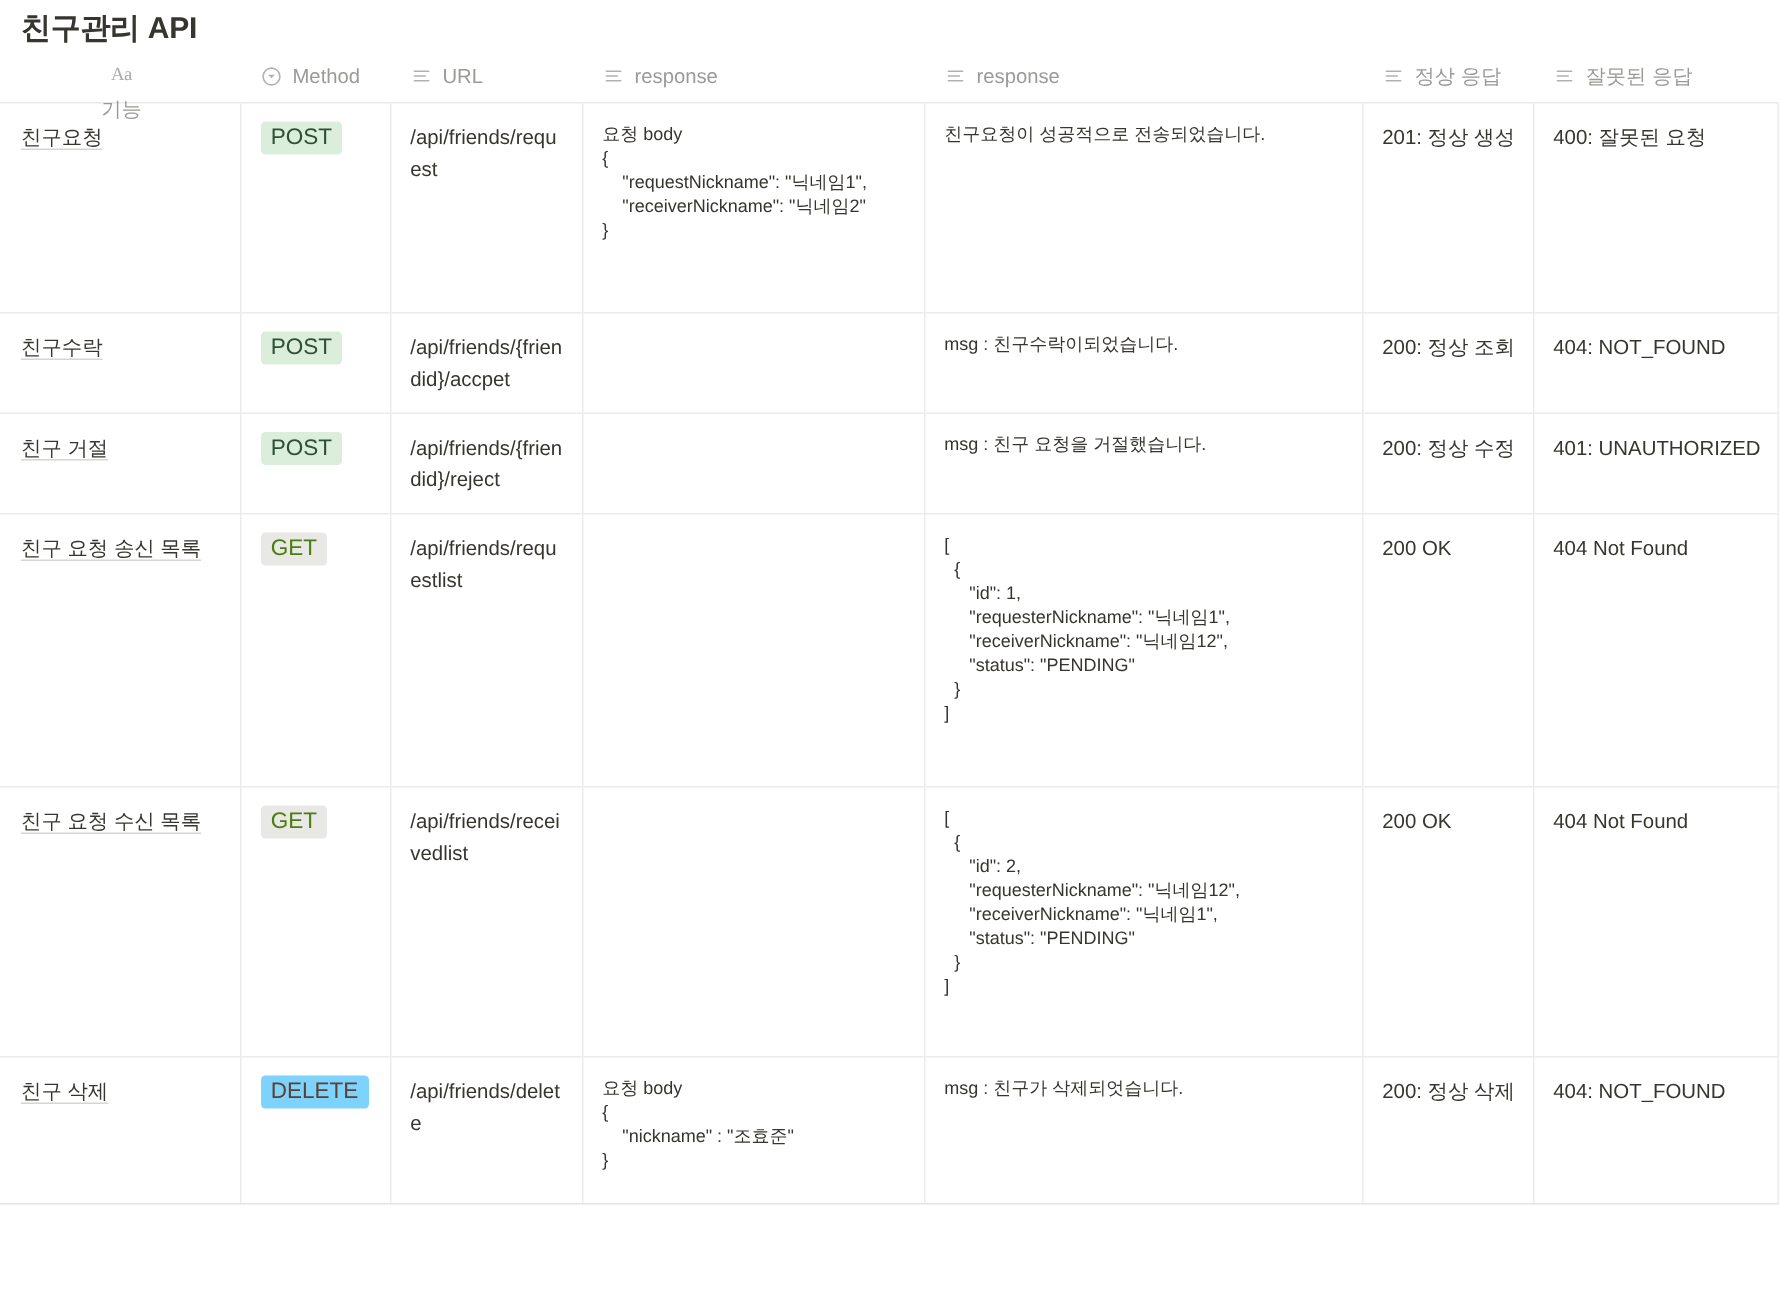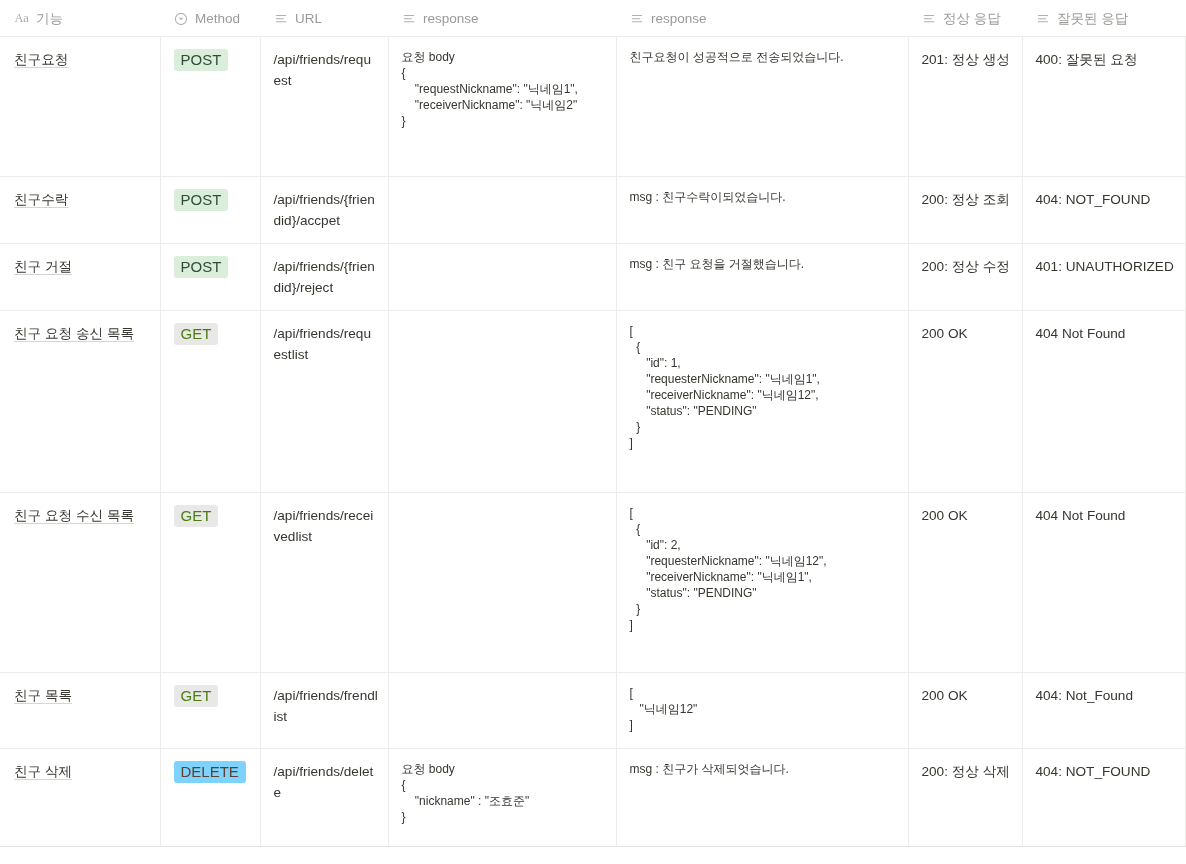--- a/index.html
+++ b/index.html
@@ -55,21 +55,21 @@
     vertical-align: bottom;
     border-bottom: 1px solid #e9e9e7;
   }
   thead th .hdr {
     display: flex;
     align-items: center;
     gap: 7px;
     padding-left: 13px;
     height: 17px;
   }
-  thead th.first .hdr { padding-left: 14px; }
+  thead th.first .hdr { padding-left: 2px; flex-direction: column; }
 
   .hdr-icon {
     display: inline-flex;
     align-items: center;
     justify-content: center;
     width: 15px;
     height: 15px;
     flex: 0 0 15px;
     color: #b3b1ad;
   }
@@ -129,20 +129,21 @@
     margin: 0;
     word-break: break-all;
     overflow-wrap: break-word;
   }
 </style>
 </head>
 <body>
 
 <div class="page">
 
+  <div class="page-title">친구관리 API</div>
 
   <table class="db-table">
     <colgroup>
       <col class="c-func">
         <col class="c-method">
         <col class="c-url">
         <col class="c-req">
       <col class="c-res">
         <col class="c-ok">
         <col class="c-err">
@@ -305,35 +306,20 @@
      "id": 2,
      "requesterNickname": "닉네임12",
      "receiverNickname": "닉네임1",
      "status": "PENDING"
   }
 ]</pre>
           </td>
           <td>200 OK</td>
           <td class="cell-last">404 Not Found</td>
         </tr>
-        <tr style="height: 76px;">
-          <td class="cell-func"><span class="func-link">친구 목록</span></td>
-          <td><span class="badge gray">GET</span></td>
-          <td>/api/friends/frendlist</td>
-          <td>
-            <pre class="mono-block"></pre>
-          </td>
-          <td>
-            <pre class="mono-block">[
-   "닉네임12"
-]</pre>
-          </td>
-          <td>200 OK</td>
-          <td class="cell-last">404: Not_Found</td>
-        </tr>
         <tr style="height: 98px;">
           <td class="cell-func"><span class="func-link">친구 삭제</span></td>
           <td><span class="badge orange">DELETE</span></td>
           <td>/api/friends/delete</td>
           <td>
             <pre class="mono-block">요청 body
 {
     "nickname" : "조효준"
 }</pre>
           </td>

